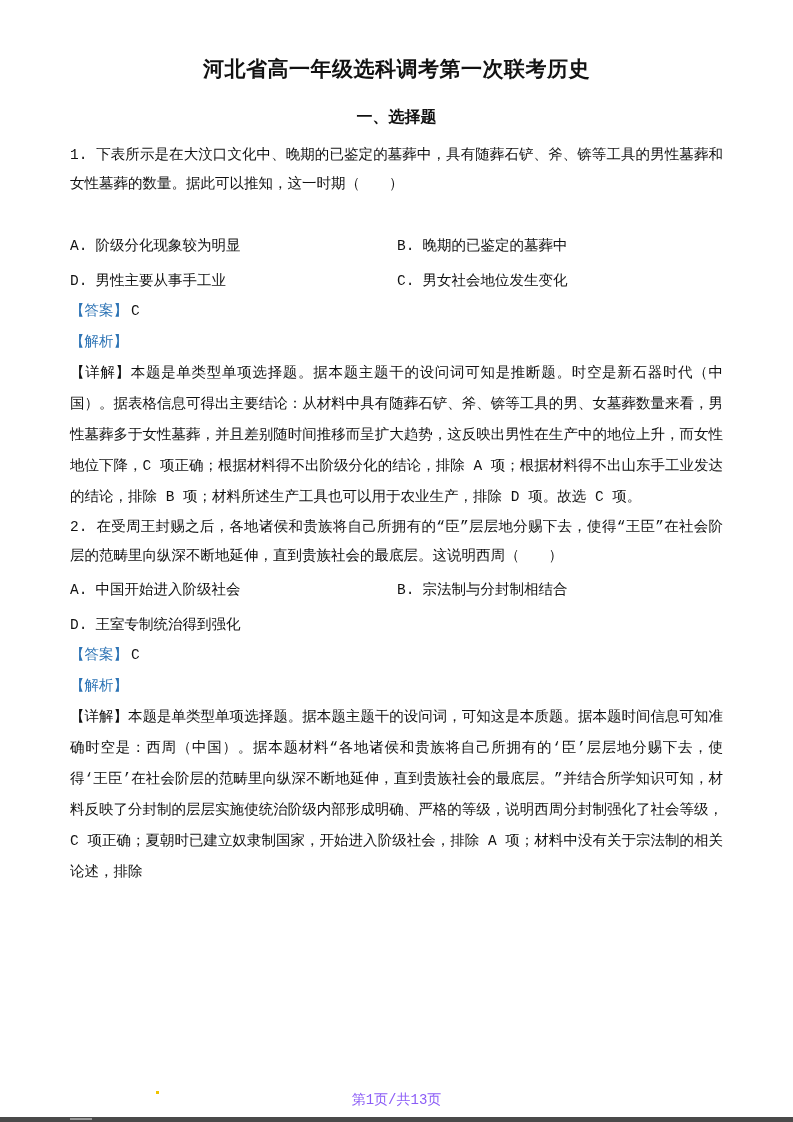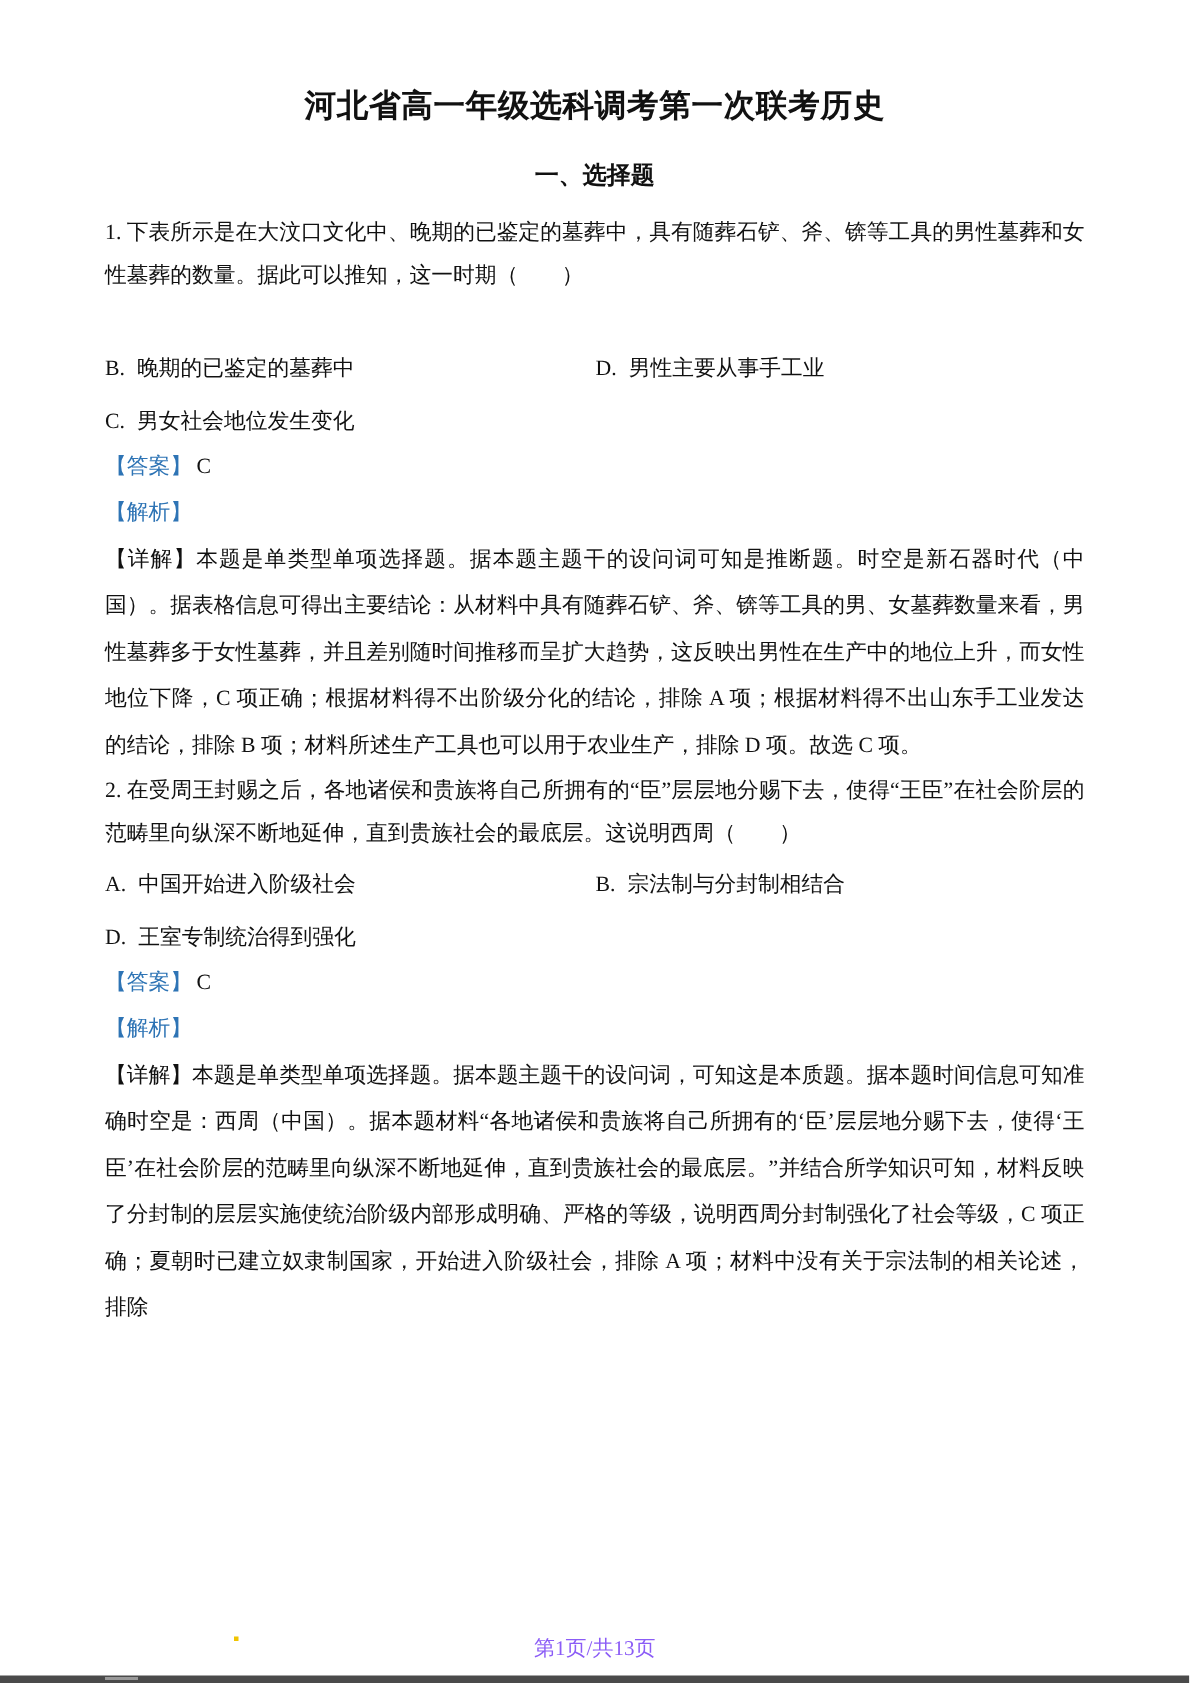--- a/index.html
+++ b/index.html
@@ -2,21 +2,21 @@
 <html><head>
 <meta charset="utf-8">
 <style>
   html, body { margin: 0; padding: 0; background: #ffffff; }
   .page {
     position: relative;
     width: 793px;
     height: 1122px;
     background: #ffffff;
     overflow: hidden;
-    font-family: Liberation Serif, serif;
+    font-family: Liberation Mono, monospace;
     color: #111111;
   }
   .content {
     position: absolute;
     left: 70px;
     top: 0;
     width: 653px;
   }
   .doc-title {
     margin: 0;
@@ -126,20 +126,23 @@
 
     <h1 class="doc-title">河北省高一年级选科调考第一次联考历史</h1>
     <h2 class="section-heading">一、选择题</h2>
 
     <section>
       <p class="stem">1. 下表所示是在大汶口文化中、晚期的已鉴定的墓葬中，具有随葬石铲、斧、锛等工具的男性墓葬和女性墓葬的数量。据此可以推知，这一时期（　　）</p>
 
 
       <div class="options">
         <div>
+          <span class="opt-label">A.</span><span>阶级分化现象较为明显</span>
+        </div>
+        <div>
           <span class="opt-label">B.</span><span>晚期的已鉴定的墓葬中</span>
         </div>
         <div>
           <span class="opt-label">D.</span><span>男性主要从事手工业</span>
         </div>
         <div>
           <span class="opt-label">C.</span><span>男女社会地位发生变化</span>
         </div>
       </div>
 

